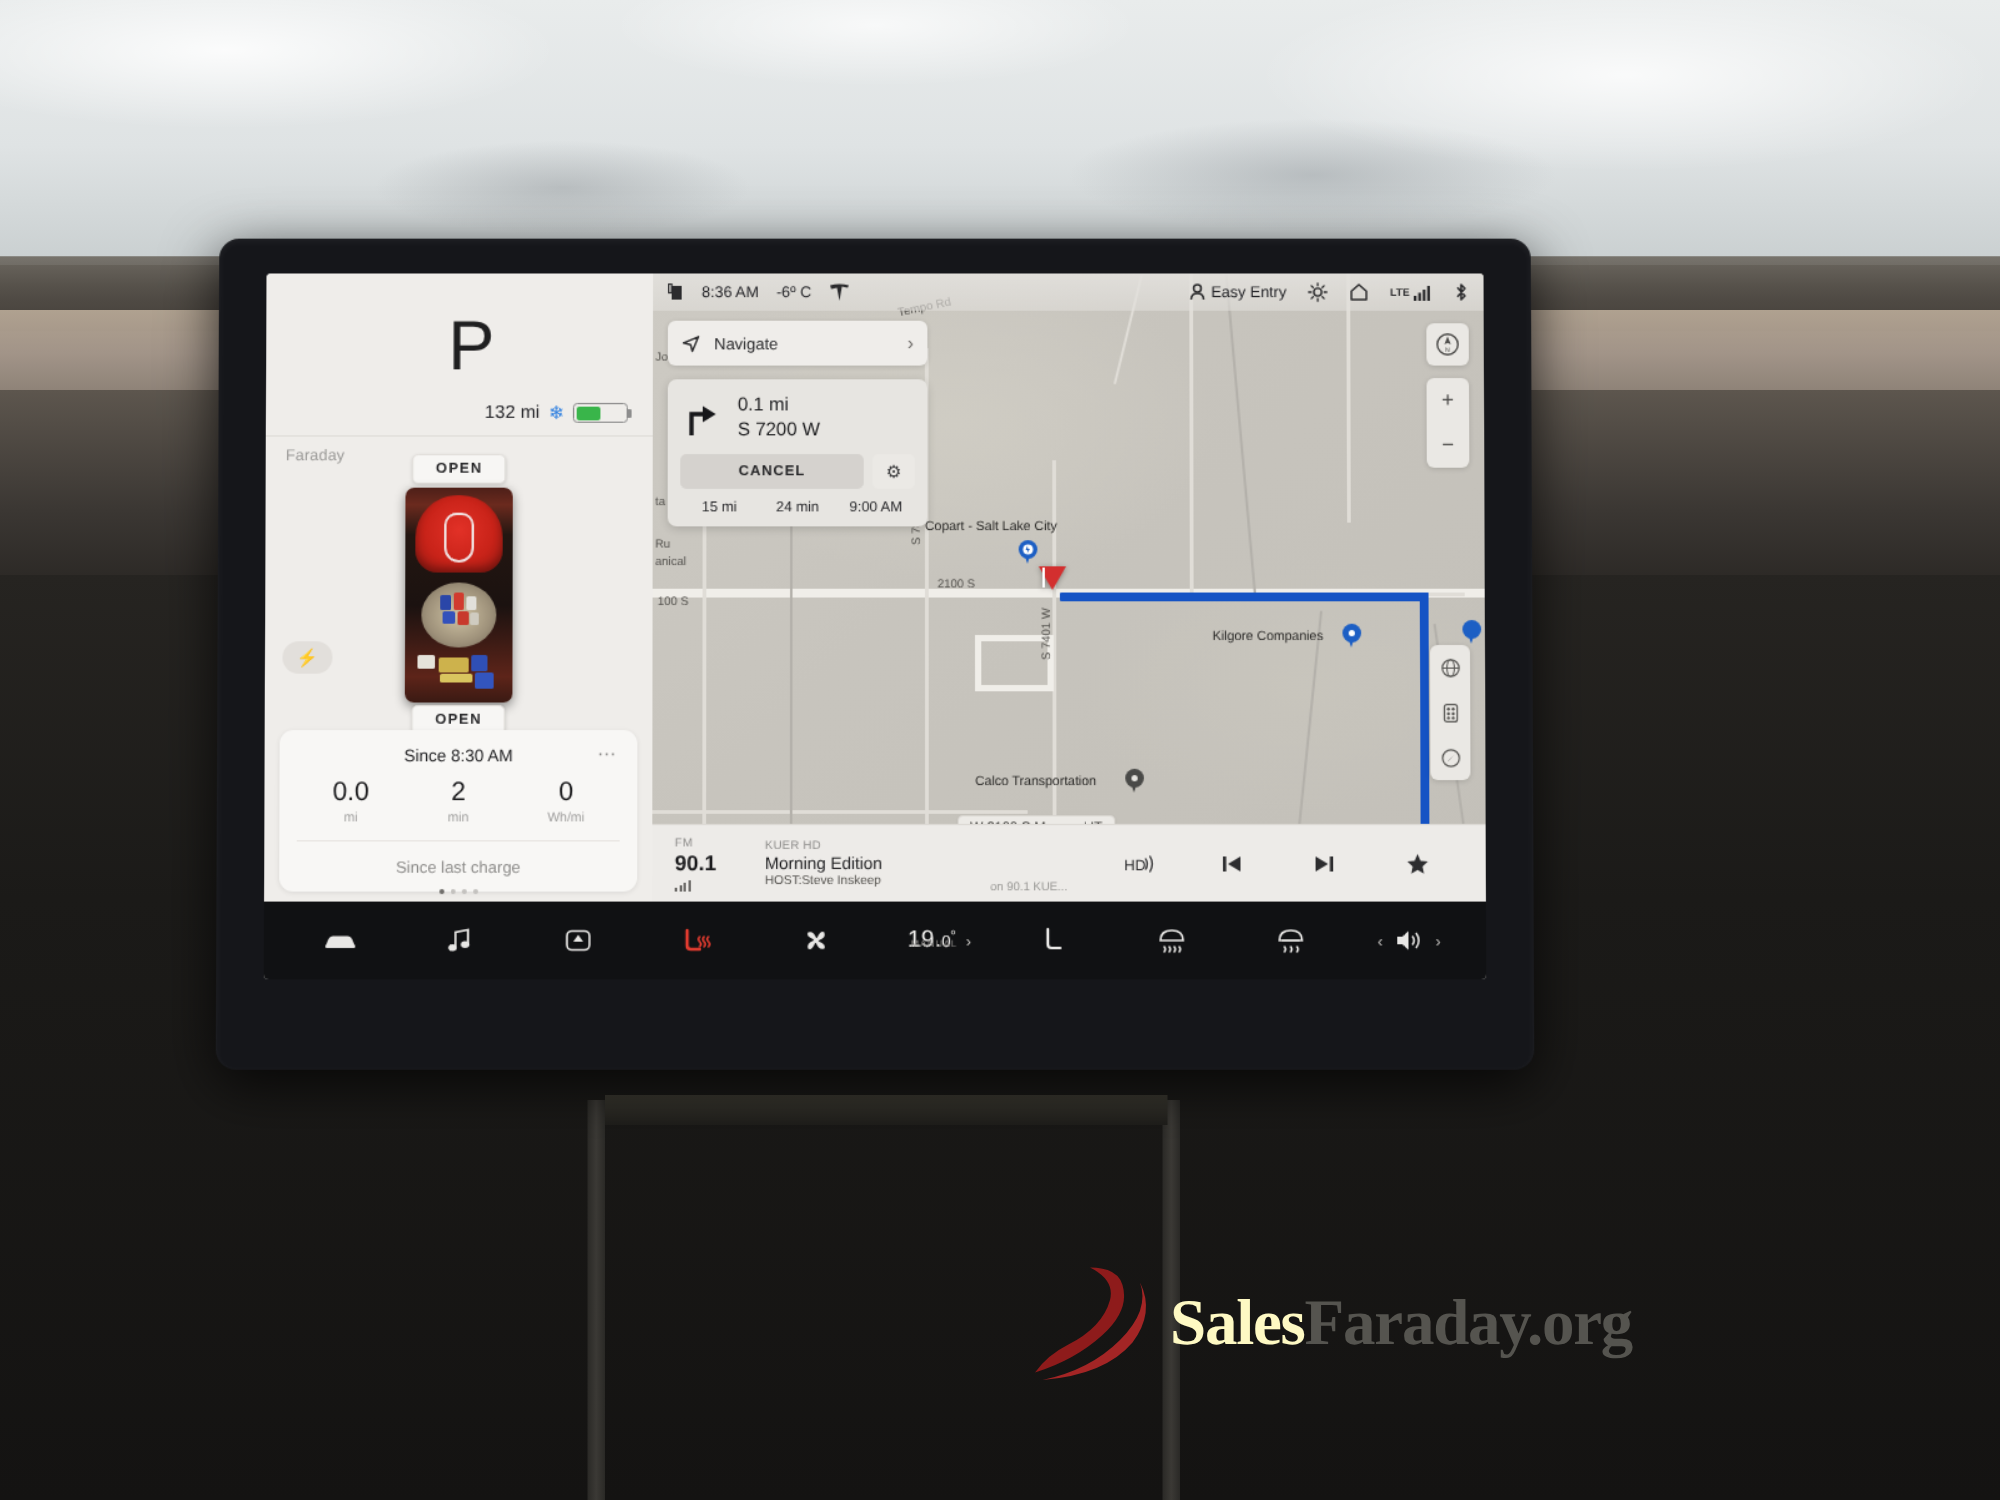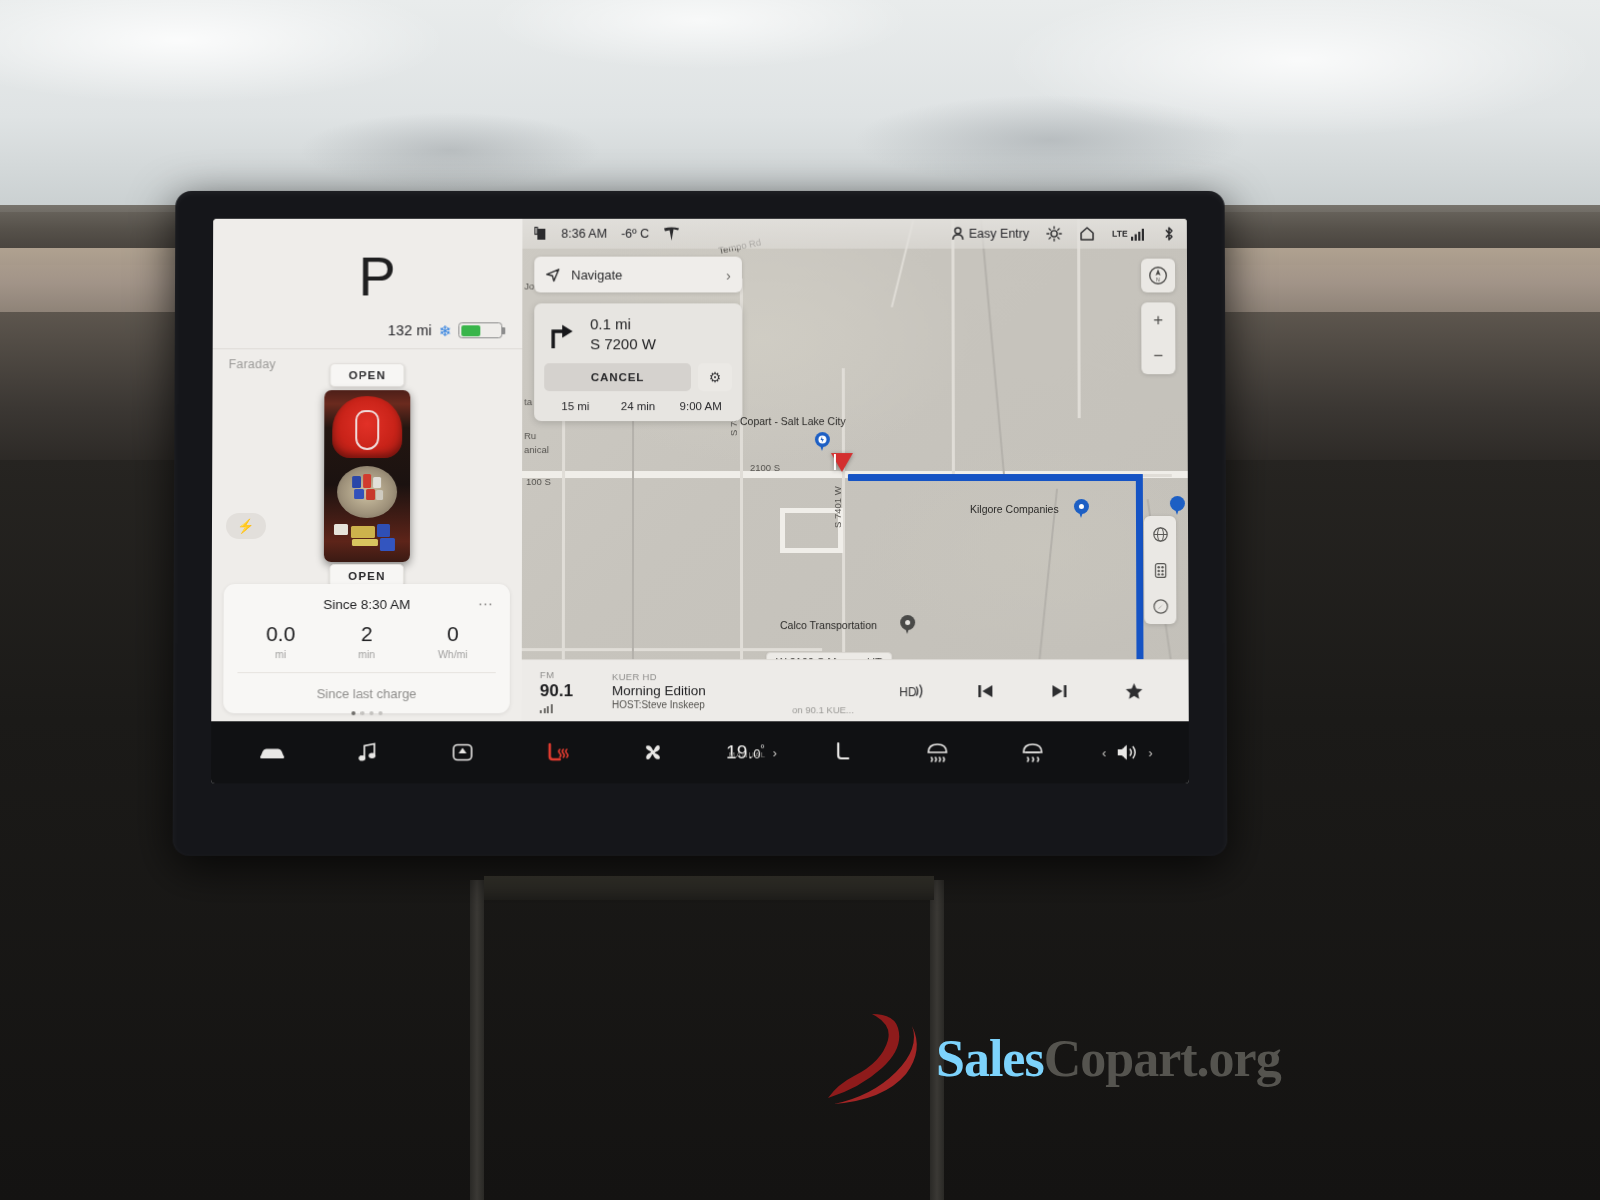--- a/index.html
+++ b/index.html
@@ -253,21 +253,21 @@
   .vol { display:flex; align-items:center; gap:9px; }
   .vol .ch { font-size:13px; color:#c9c7c4; }
   .heat-red { color:#e03b2f; }
   svg { display:block; }
 
   
   #wm { position:absolute; left: 820px; top: 1010px; display:flex; align-items:center; gap:6px;
     pointer-events:none; }
   #wm .swoosh { width:110px; height:96px; position:relative; }
   #wm .txt { font-size:52px; font-weight:700; letter-spacing:-1px; font-family:"Liberation Serif", serif; }
-  #wm .t1 { color:#7dd3fc; }
+  #wm .t1 { color:#fef9c3; }
   #wm .t2 { color:#55544f; }
 </style>
 </head>
 <body>
 
 <div id="photo">
   <div id="windshield"></div>
   <div id="dashline"></div>
   <div id="woodtrim"></div>
   <div id="lowerdash"></div>
@@ -695,15 +695,15 @@
 
 <div id="wm">
   <div class="swoosh">
     <svg width="110" height="96" viewBox="0 0 110 96">
       <path d="M8 88 Q40 78 62 58 Q84 38 78 18 Q74 4 52 4 Q72 14 68 30 Q62 52 34 66 Q18 74 8 88 Z" fill="#8e1b1b"></path>
       <path d="M14 94 Q52 86 76 62 Q100 38 92 16 Q104 40 86 64 Q64 90 14 94 Z" fill="#a32525"></path>
     </svg>
   </div>
   <div style="display:flex; align-items:baseline;">
     <span class="txt t1">Sales</span>
-    <span class="txt t2">Copart.org</span>
+    <span class="txt t2">Faraday.org</span>
   </div>
 </div>
 
 </body></html>

